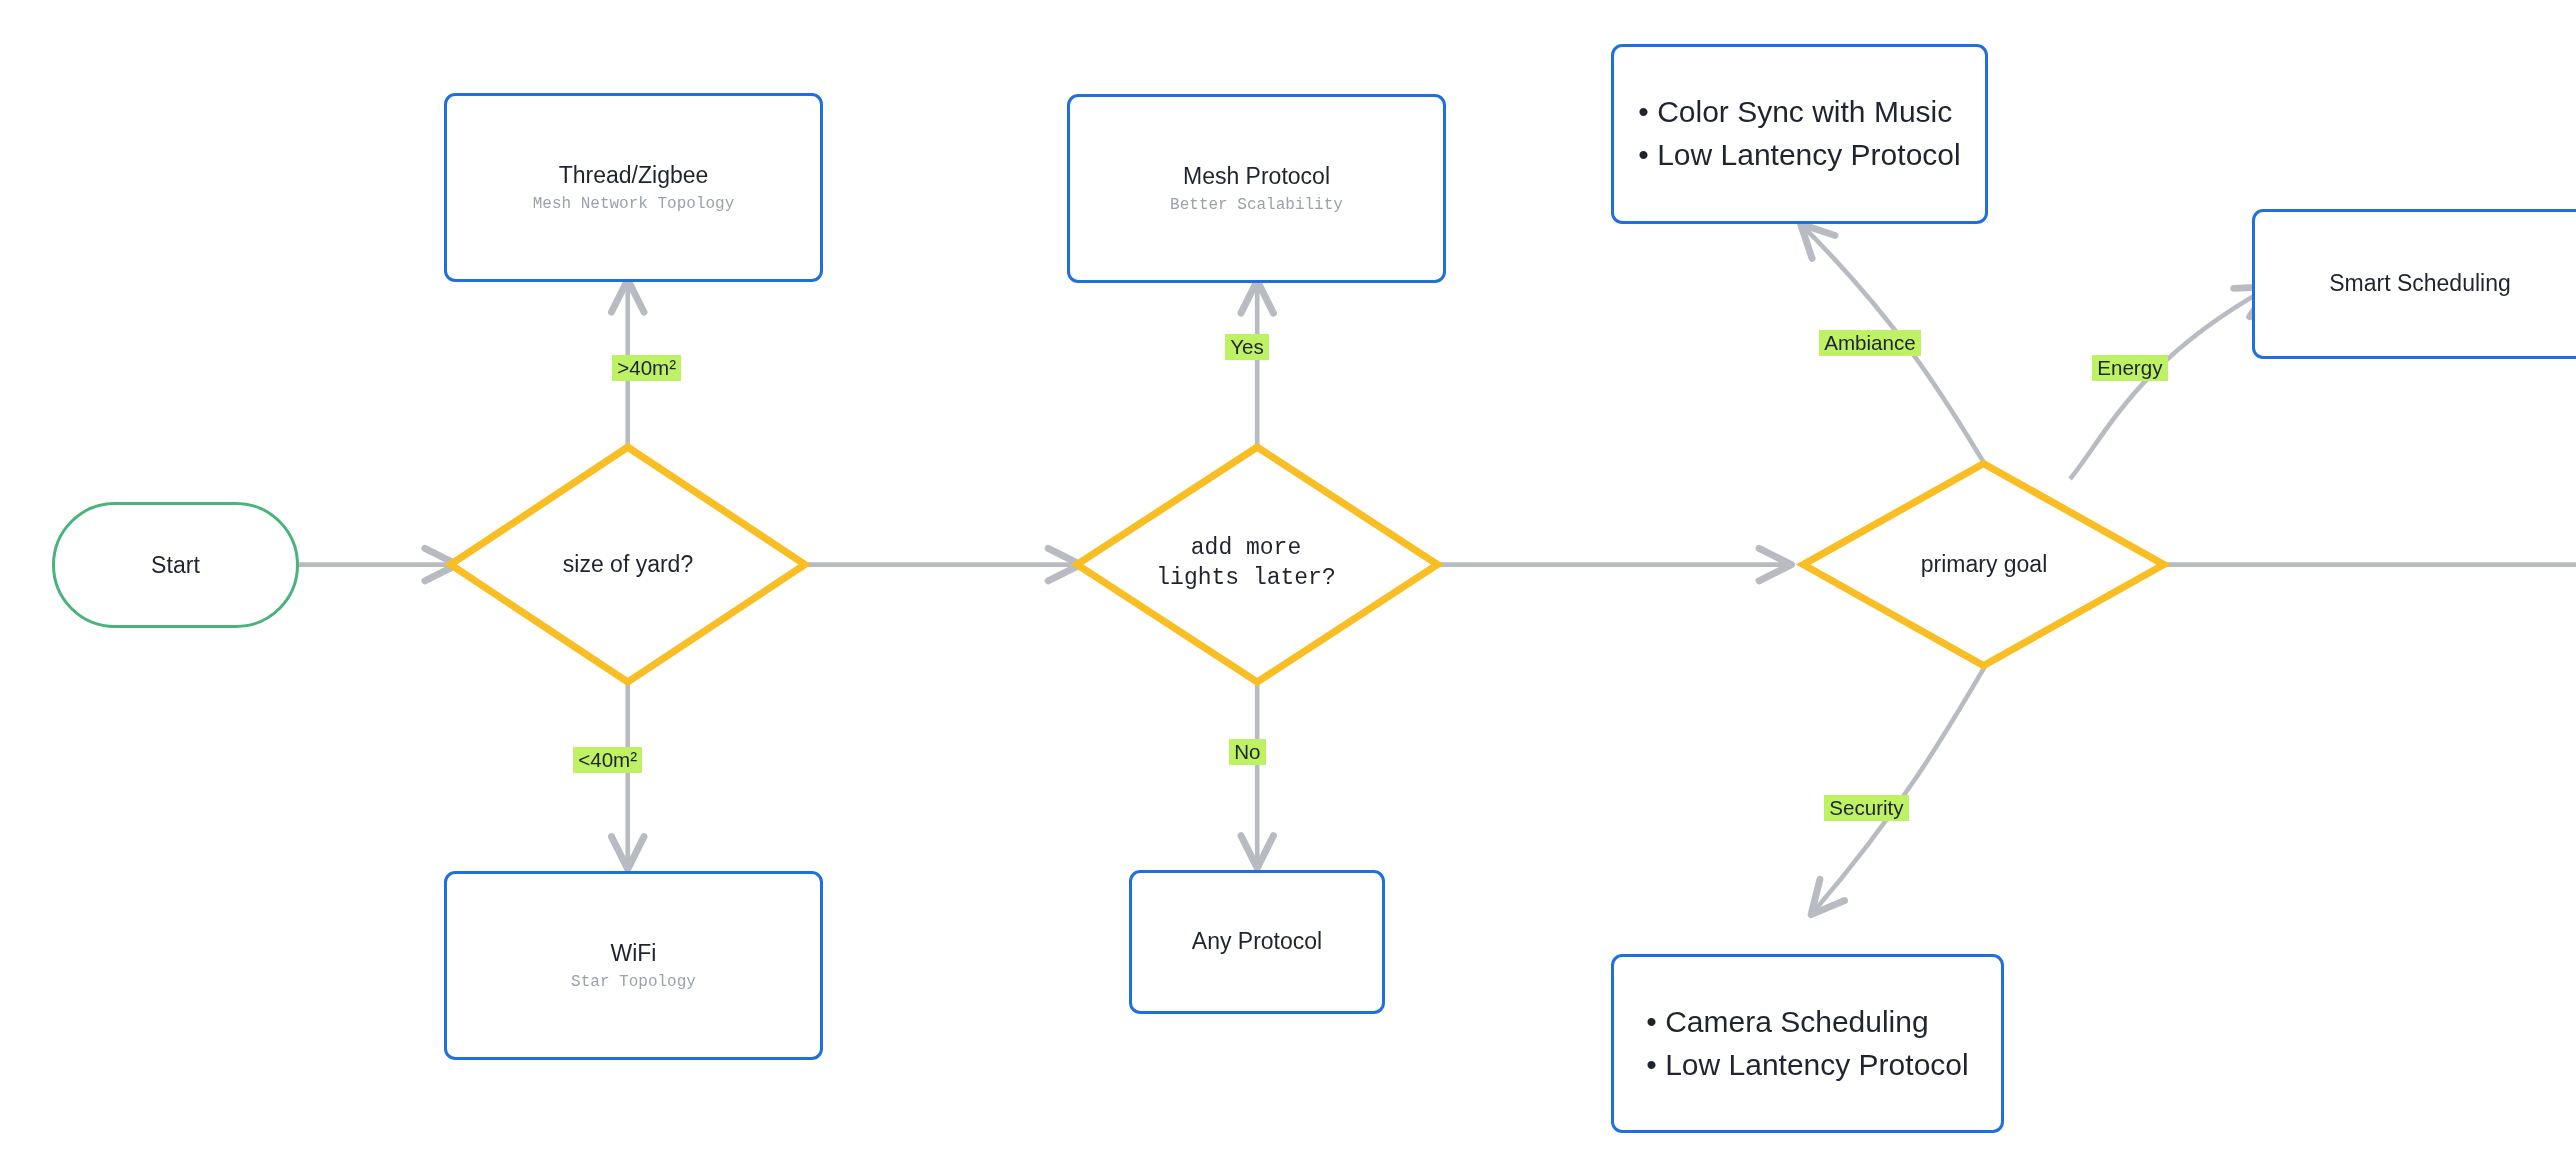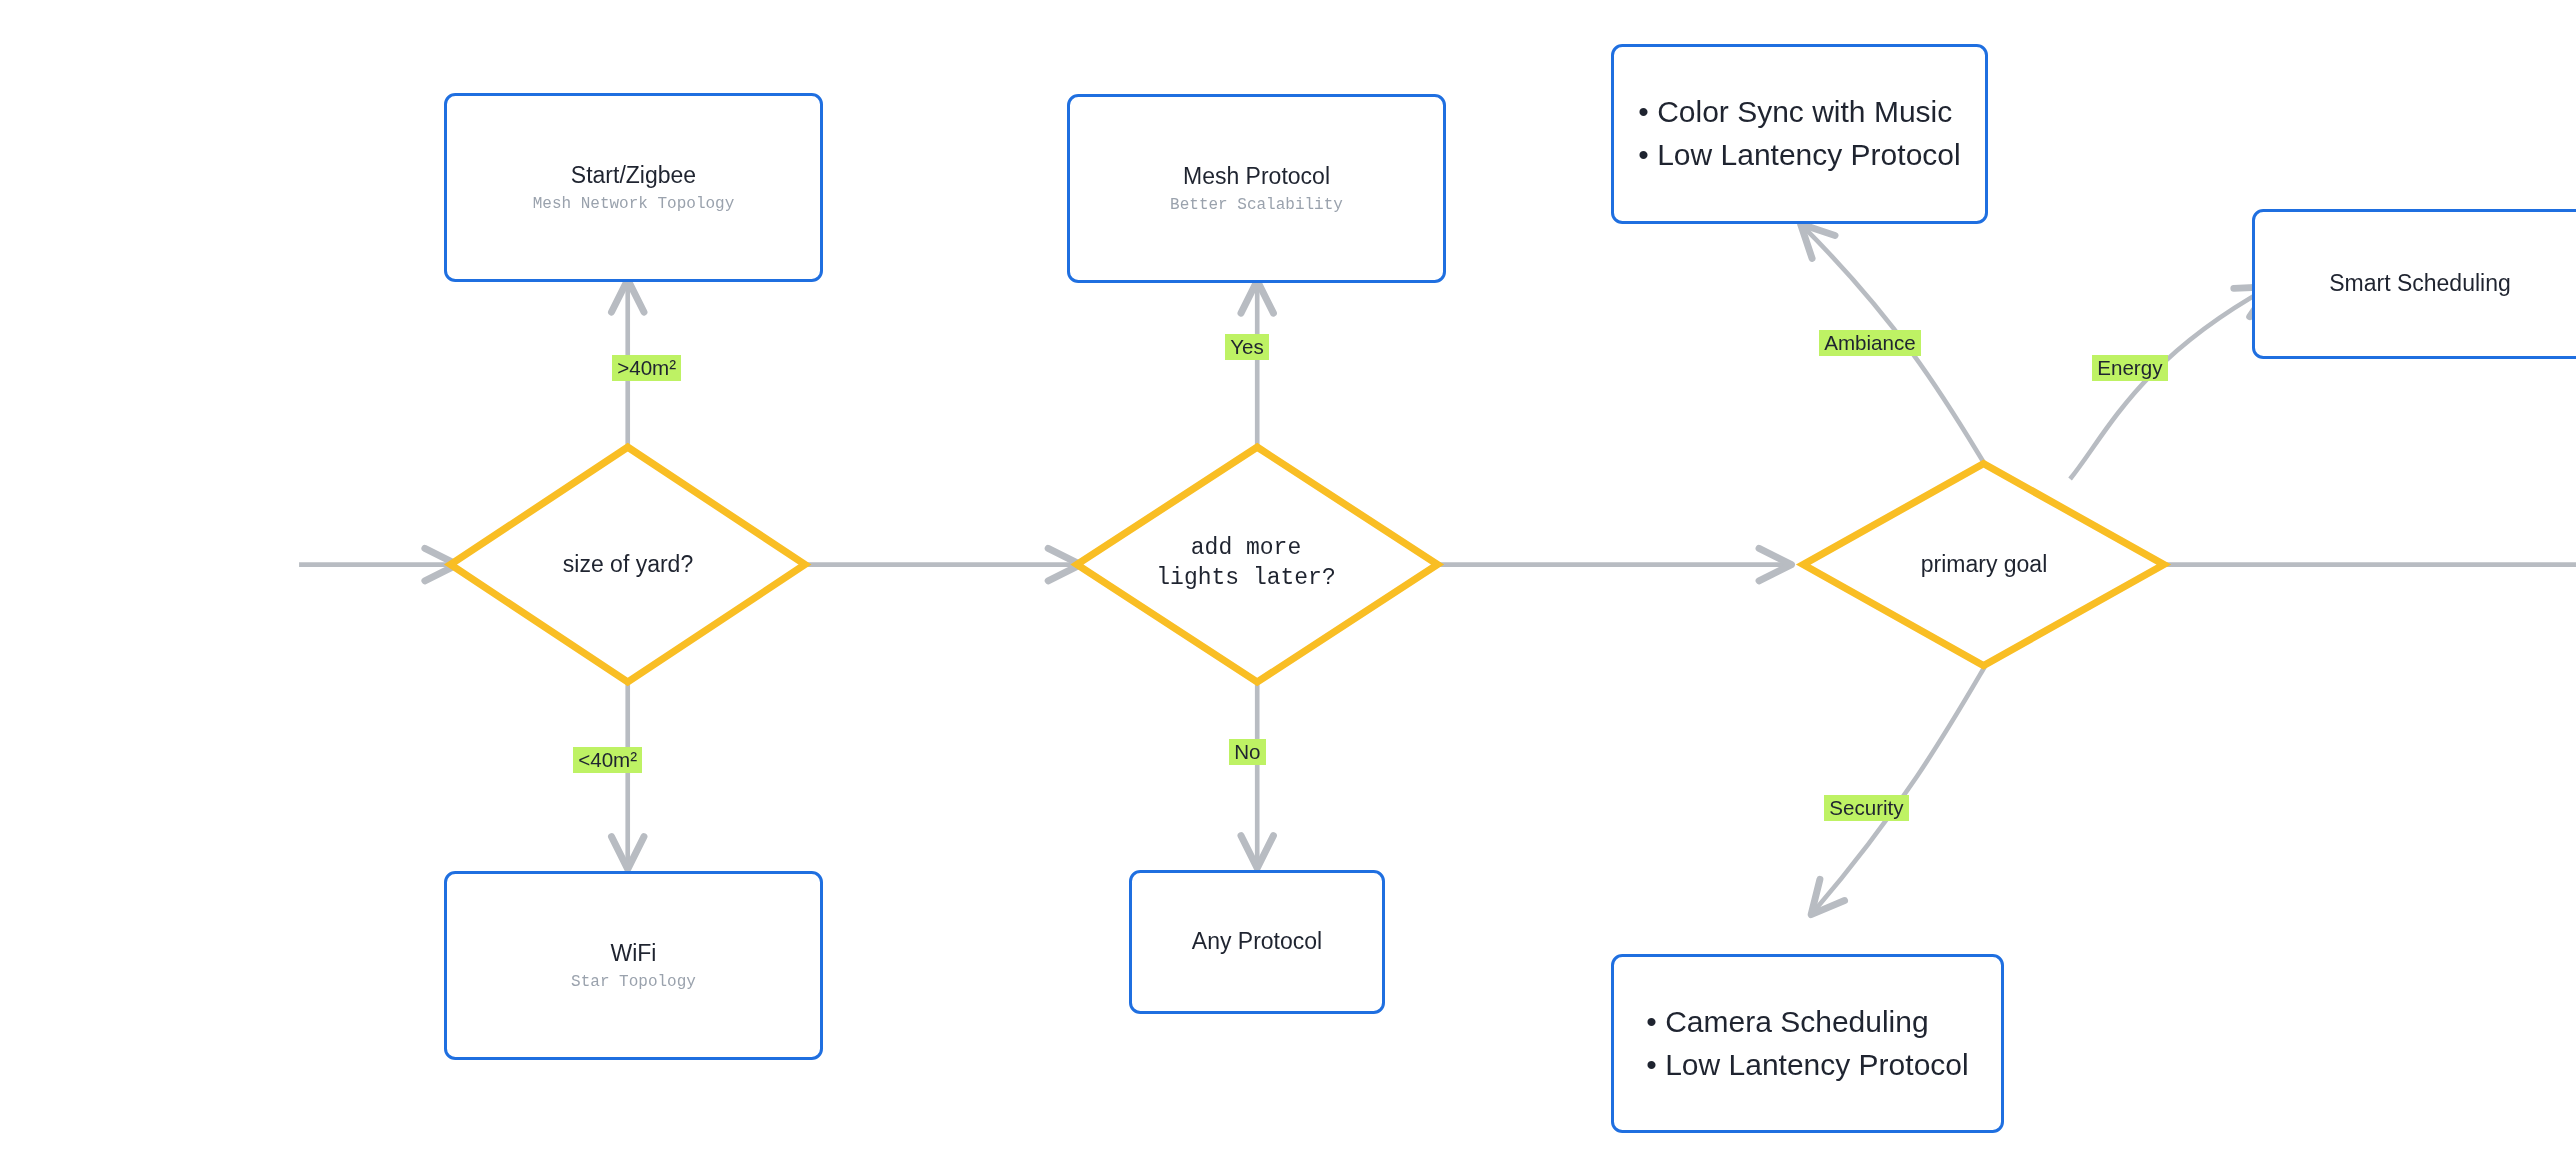--- a/index.html
+++ b/index.html
@@ -150,23 +150,26 @@
 
   <div class="diamond-label" style="left:1112px; top:523px; width:268px; height:82px; flex-direction:column;font-family:Liberation Mono, monospace;">
     <span>add more</span>
     <span>lights later?</span>
   </div>
 
   <div class="diamond-label" style="left:1850px; top:539px; width:268px; height:52px;">
     <span>primary goal</span>
   </div>
 
+  <div class="node terminator" style="left:52px; top:502px; width:247px; height:126px;">
+    <div class="title">Start</div>
+  </div>
 
   <div class="node rect" style="left:444px; top:93px; width:379px; height:189px;">
-    <div class="title">Start/Zigbee</div>
+    <div class="title">Thread/Zigbee</div>
     <div class="subtitle">Mesh Network Topology</div>
   </div>
 
   <div class="node rect" style="left:444px; top:871px; width:379px; height:189px;">
     <div class="title">WiFi</div>
     <div class="subtitle">Star Topology</div>
   </div>
 
   <div class="node rect" style="left:1067px; top:94px; width:379px; height:189px;">
     <div class="title">Mesh Protocol</div>

